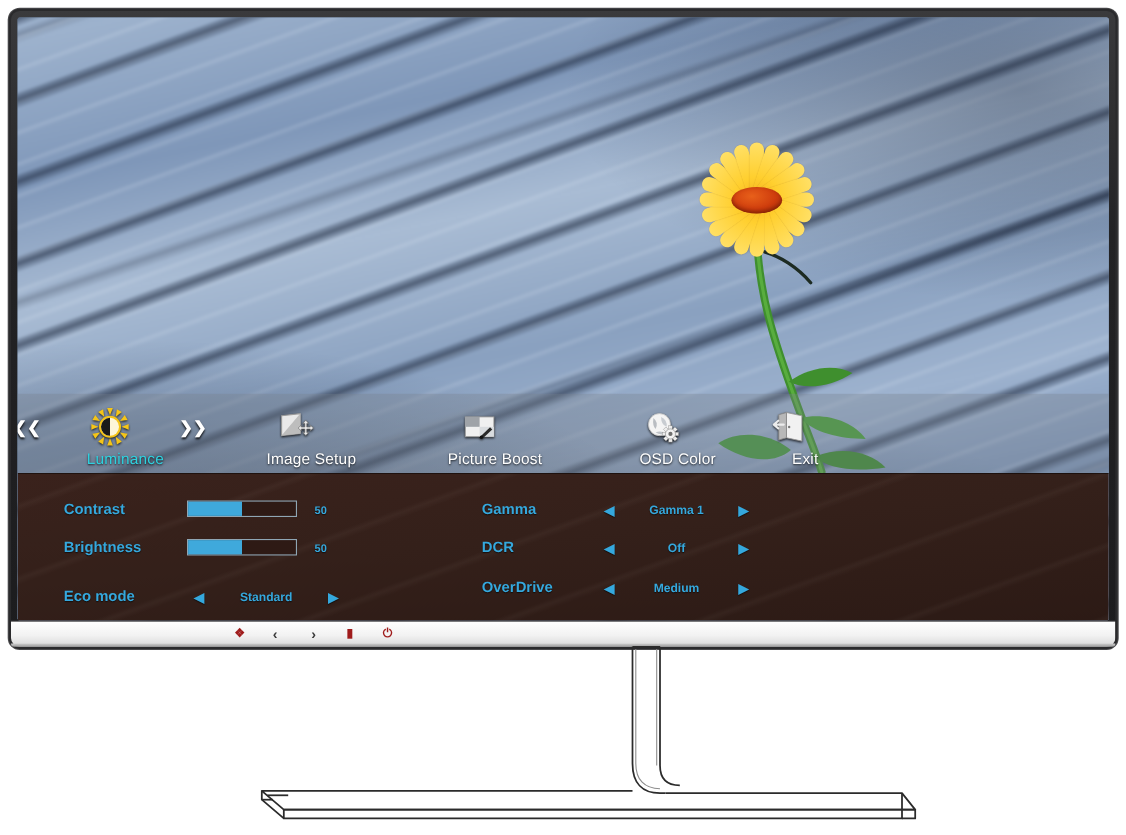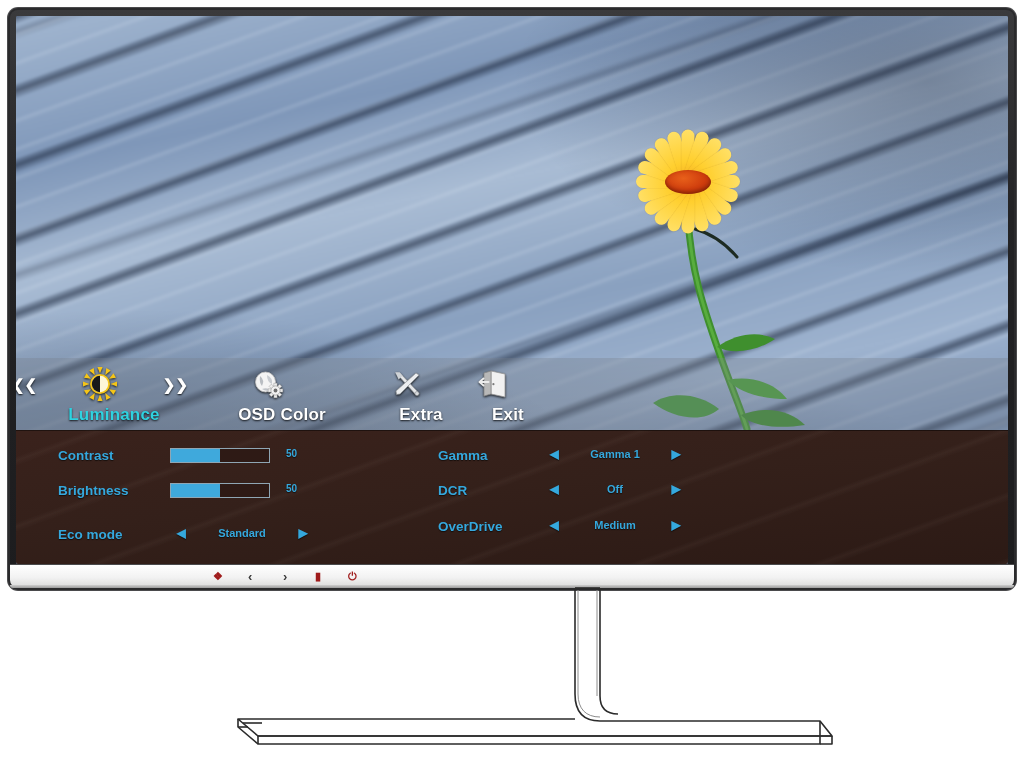--- a/index.html
+++ b/index.html
@@ -124,21 +124,21 @@
   .menu-item{
     position:relative;flex:0 0 auto;
     text-align:center;
     padding-bottom:5px;
   }
   .menu-icon{
     height:40px;display:flex;align-items:center;justify-content:center;
     margin-bottom:1px;
   }
   .menu-label{
-    font-size:17px;font-weight:bold;color:#ffffff;
+    font-size:14px;font-weight:normal;color:#ffffff;
     text-shadow:0 1px 2px rgba(0,0,0,.85);
     letter-spacing:.2px;white-space:nowrap;margin-left:28px;
   }
   .menu-item.selected .menu-label{color:#2fd2e0;}
   .navarrow{
     position:absolute;top:12px;color:#ffffff;font-size:15px;font-weight:bold;
     text-shadow:0 1px 2px rgba(0,0,0,.9);
   }
   .navarrow.l{left:-4px;}
   .navarrow.r{right:-4px;}
@@ -149,21 +149,21 @@
       repeating-linear-gradient(160deg,
         rgba(255,255,255,.00) 0px,
         rgba(255,255,255,.00) 24px,
         rgba(255,235,225,.035) 28px,
         rgba(255,255,255,.00) 33px,
         rgba(255,255,255,.00) 62px),
       linear-gradient(175deg,#3a221c 0%,#34201a 45%,#2c1a15 100%);
     border-top:1px solid rgba(0,0,0,.35);
   }
   .row{
-    position:absolute;display:flex;align-items:flex-start;height:22px;
+    position:absolute;display:flex;align-items:flex-end;height:22px;
     color:#35a8dd;font-size:13.5px;font-weight:bold;
     text-shadow:0 1px 1px rgba(0,0,0,.6);
   }
   .rlabel{white-space:nowrap;}
   .slider{
     position:relative;width:100px;height:15px;
     border:1px solid #8fa6b4;box-sizing:border-box;
     background:#2e1a15;
   }
   .slider-fill{
@@ -267,20 +267,42 @@
                   <path d="M29.093266739736602 14.749999999999996 L36.02243186433545 13.751666049839532 L33.422431864335444 9.248333950160454 Z" fill="#f5c518"></path>
                   <circle cx="20" cy="20" r="10" fill="#f5c518"></circle>
                   <circle cx="20" cy="20" r="8.2" fill="#fdf6d8"></circle>
                   <path d="M20 11.8 A8.2 8.2 0 0 0 20 28.2 Z" fill="#1a1a1a"></path>
                 </svg>
               </div>
               <div class="menu-label">Luminance</div>
               <span class="navarrow l">❮❮</span>
               <span class="navarrow r">❯❯</span>
             </div>
+            <div class="menu-item" style="width: 170px;">
+              <div class="menu-icon">
+                <svg width="40" height="40" viewBox="0 0 40 40" style="filter: drop-shadow(rgba(0, 0, 0, 0.8) 0px 1px 1px);">
+                  <path d="M7 10 L24 8 L24 26 L7 28 Z" fill="#e9e9e9" stroke="#9a9a9a" stroke-width="1"></path>
+                  <path d="M7 28 L24 26 L24 8 Z" fill="#bdbdbd"></path>
+                  <path d="M29 14 L31.6 17 L29.9 17 L29.9 20.2 L33.1 20.2 L33.1 18.5 L36 21.1 L33.1 23.7 L33.1 22 L29.9 22 L29.9 25.2 L31.6 25.2 L29 27.8 L26.4 25.2 L28.1 25.2 L28.1 22 L24.9 22 L24.9 23.7 L22 21.1 L24.9 18.5 L24.9 20.2 L28.1 20.2 L28.1 17 L26.4 17 Z" fill="#e9e9e9" stroke="#6f6f6f" stroke-width=".6"></path>
+                </svg>
+              </div>
+              <div class="menu-label">Image Setup</div>
+            </div>
+            <div class="menu-item" style="width: 164px;">
+              <div class="menu-icon">
+                <svg width="40" height="40" viewBox="0 0 40 40" style="filter: drop-shadow(rgba(0, 0, 0, 0.8) 0px 1px 1px);">
+                  <rect x="7" y="11" width="26" height="18" fill="#f0f0f0" stroke="#9b9b9b" stroke-width=".8"></rect>
+                  <rect x="7" y="11" width="13" height="9" fill="#9fa3a8"></rect>
+                  <rect x="20" y="20" width="13" height="9" fill="#d9dcdf"></rect>
+                  <path d="M21 28.5 L29.5 20.5 L31.5 22.5 L23 30.5 Z" fill="#2a2a2a"></path>
+                  <circle cx="21.6" cy="29.4" r="1.6" fill="#111"></circle>
+                </svg>
+              </div>
+              <div class="menu-label">Picture Boost</div>
+            </div>
             <div class="menu-item" style="width: 168px;">
               <div class="menu-icon">
                 <svg width="40" height="40" viewBox="0 0 40 40" style="filter: drop-shadow(rgba(0, 0, 0, 0.8) 0px 1px 1px);">
                   <circle cx="17.5" cy="18" r="10" fill="#f4f4f4" stroke="#c7c7c7" stroke-width=".8"></circle>
                   <path d="M12 12 Q17 16 14 22 Q11 19 12 12 Z" fill="#b9bdc2"></path>
                   <path d="M19 11 Q25 14 24 20 Q19 18 19 11 Z" fill="#c8ccd1"></path>
                   <path d="M14 25 Q19 23 23 26 Q18 28 14 25 Z" fill="#bfc3c8"></path>
                   <g transform="translate(27.5,26.5)">
                     <rect x="-1.6" y="-7.4" width="3.2" height="4.2" fill="#ededed" stroke="#8e8e8e" stroke-width=".4" transform="rotate(0)"></rect>
                     <rect x="-1.6" y="-7.4" width="3.2" height="4.2" fill="#ededed" stroke="#8e8e8e" stroke-width=".4" transform="rotate(45)"></rect>
@@ -290,31 +312,20 @@
                     <rect x="-1.6" y="-7.4" width="3.2" height="4.2" fill="#ededed" stroke="#8e8e8e" stroke-width=".4" transform="rotate(225)"></rect>
                     <rect x="-1.6" y="-7.4" width="3.2" height="4.2" fill="#ededed" stroke="#8e8e8e" stroke-width=".4" transform="rotate(270)"></rect>
                     <rect x="-1.6" y="-7.4" width="3.2" height="4.2" fill="#ededed" stroke="#8e8e8e" stroke-width=".4" transform="rotate(315)"></rect>
                     <circle cx="0" cy="0" r="4.6" fill="#f2f2f2" stroke="#8e8e8e" stroke-width=".6"></circle>
                     <circle cx="0" cy="0" r="1.9" fill="#6f6f6f"></circle>
                   </g>
                 </svg>
               </div>
               <div class="menu-label">OSD Color</div>
             </div>
-            <div class="menu-item" style="width: 110px;">
-              <div class="menu-icon">
-                <svg width="40" height="40" viewBox="0 0 40 40" style="filter: drop-shadow(rgba(0, 0, 0, 0.8) 0px 1px 1px);">
-                  <path d="M9 9 L13 9 L31 28 L29 31 Z" fill="#e6e8ea" stroke="#8e9297" stroke-width=".7"></path>
-                  <path d="M29 9 L32 11 L13 30 L9.5 30.5 L9 27 Z" fill="#eceef0" stroke="#8e9297" stroke-width=".7"></path>
-                  <path d="M8.2 8.2 L12.6 8.2 L15.6 11.8 L11.6 15.4 Z" fill="#cfd3d7"></path>
-                  <circle cx="30" cy="29.6" r="2.1" fill="#d7dadd" stroke="#83878c" stroke-width=".6"></circle>
-                </svg>
-              </div>
-              <div class="menu-label">Extra</div>
-            </div>
             <div class="menu-item" style="width: 64px;">
               <div class="menu-icon">
                 <svg width="40" height="40" viewBox="0 0 40 40" style="filter: drop-shadow(rgba(0, 0, 0, 0.8) 0px 1px 1px);">
                   <path d="M17 7 L31 10 L31 33 L17 30 Z" fill="#f1f1f1" stroke="#9b9b9b" stroke-width=".8"></path>
                   <path d="M17 7 L17 30 L10 32 L10 9 Z" fill="#b8b8b8" stroke="#8a8a8a" stroke-width=".8"></path>
                   <path d="M14.5 18 L6 18 M9.5 14.5 L5.5 18 L9.5 21.5" stroke="#ececec" stroke-width="2" fill="none" stroke-linecap="round" stroke-linejoin="round"></path>
                   <circle cx="19.4" cy="20.2" r="1.1" fill="#7b7b7b"></circle>
                 </svg>
               </div>
               <div class="menu-label">Exit</div>

